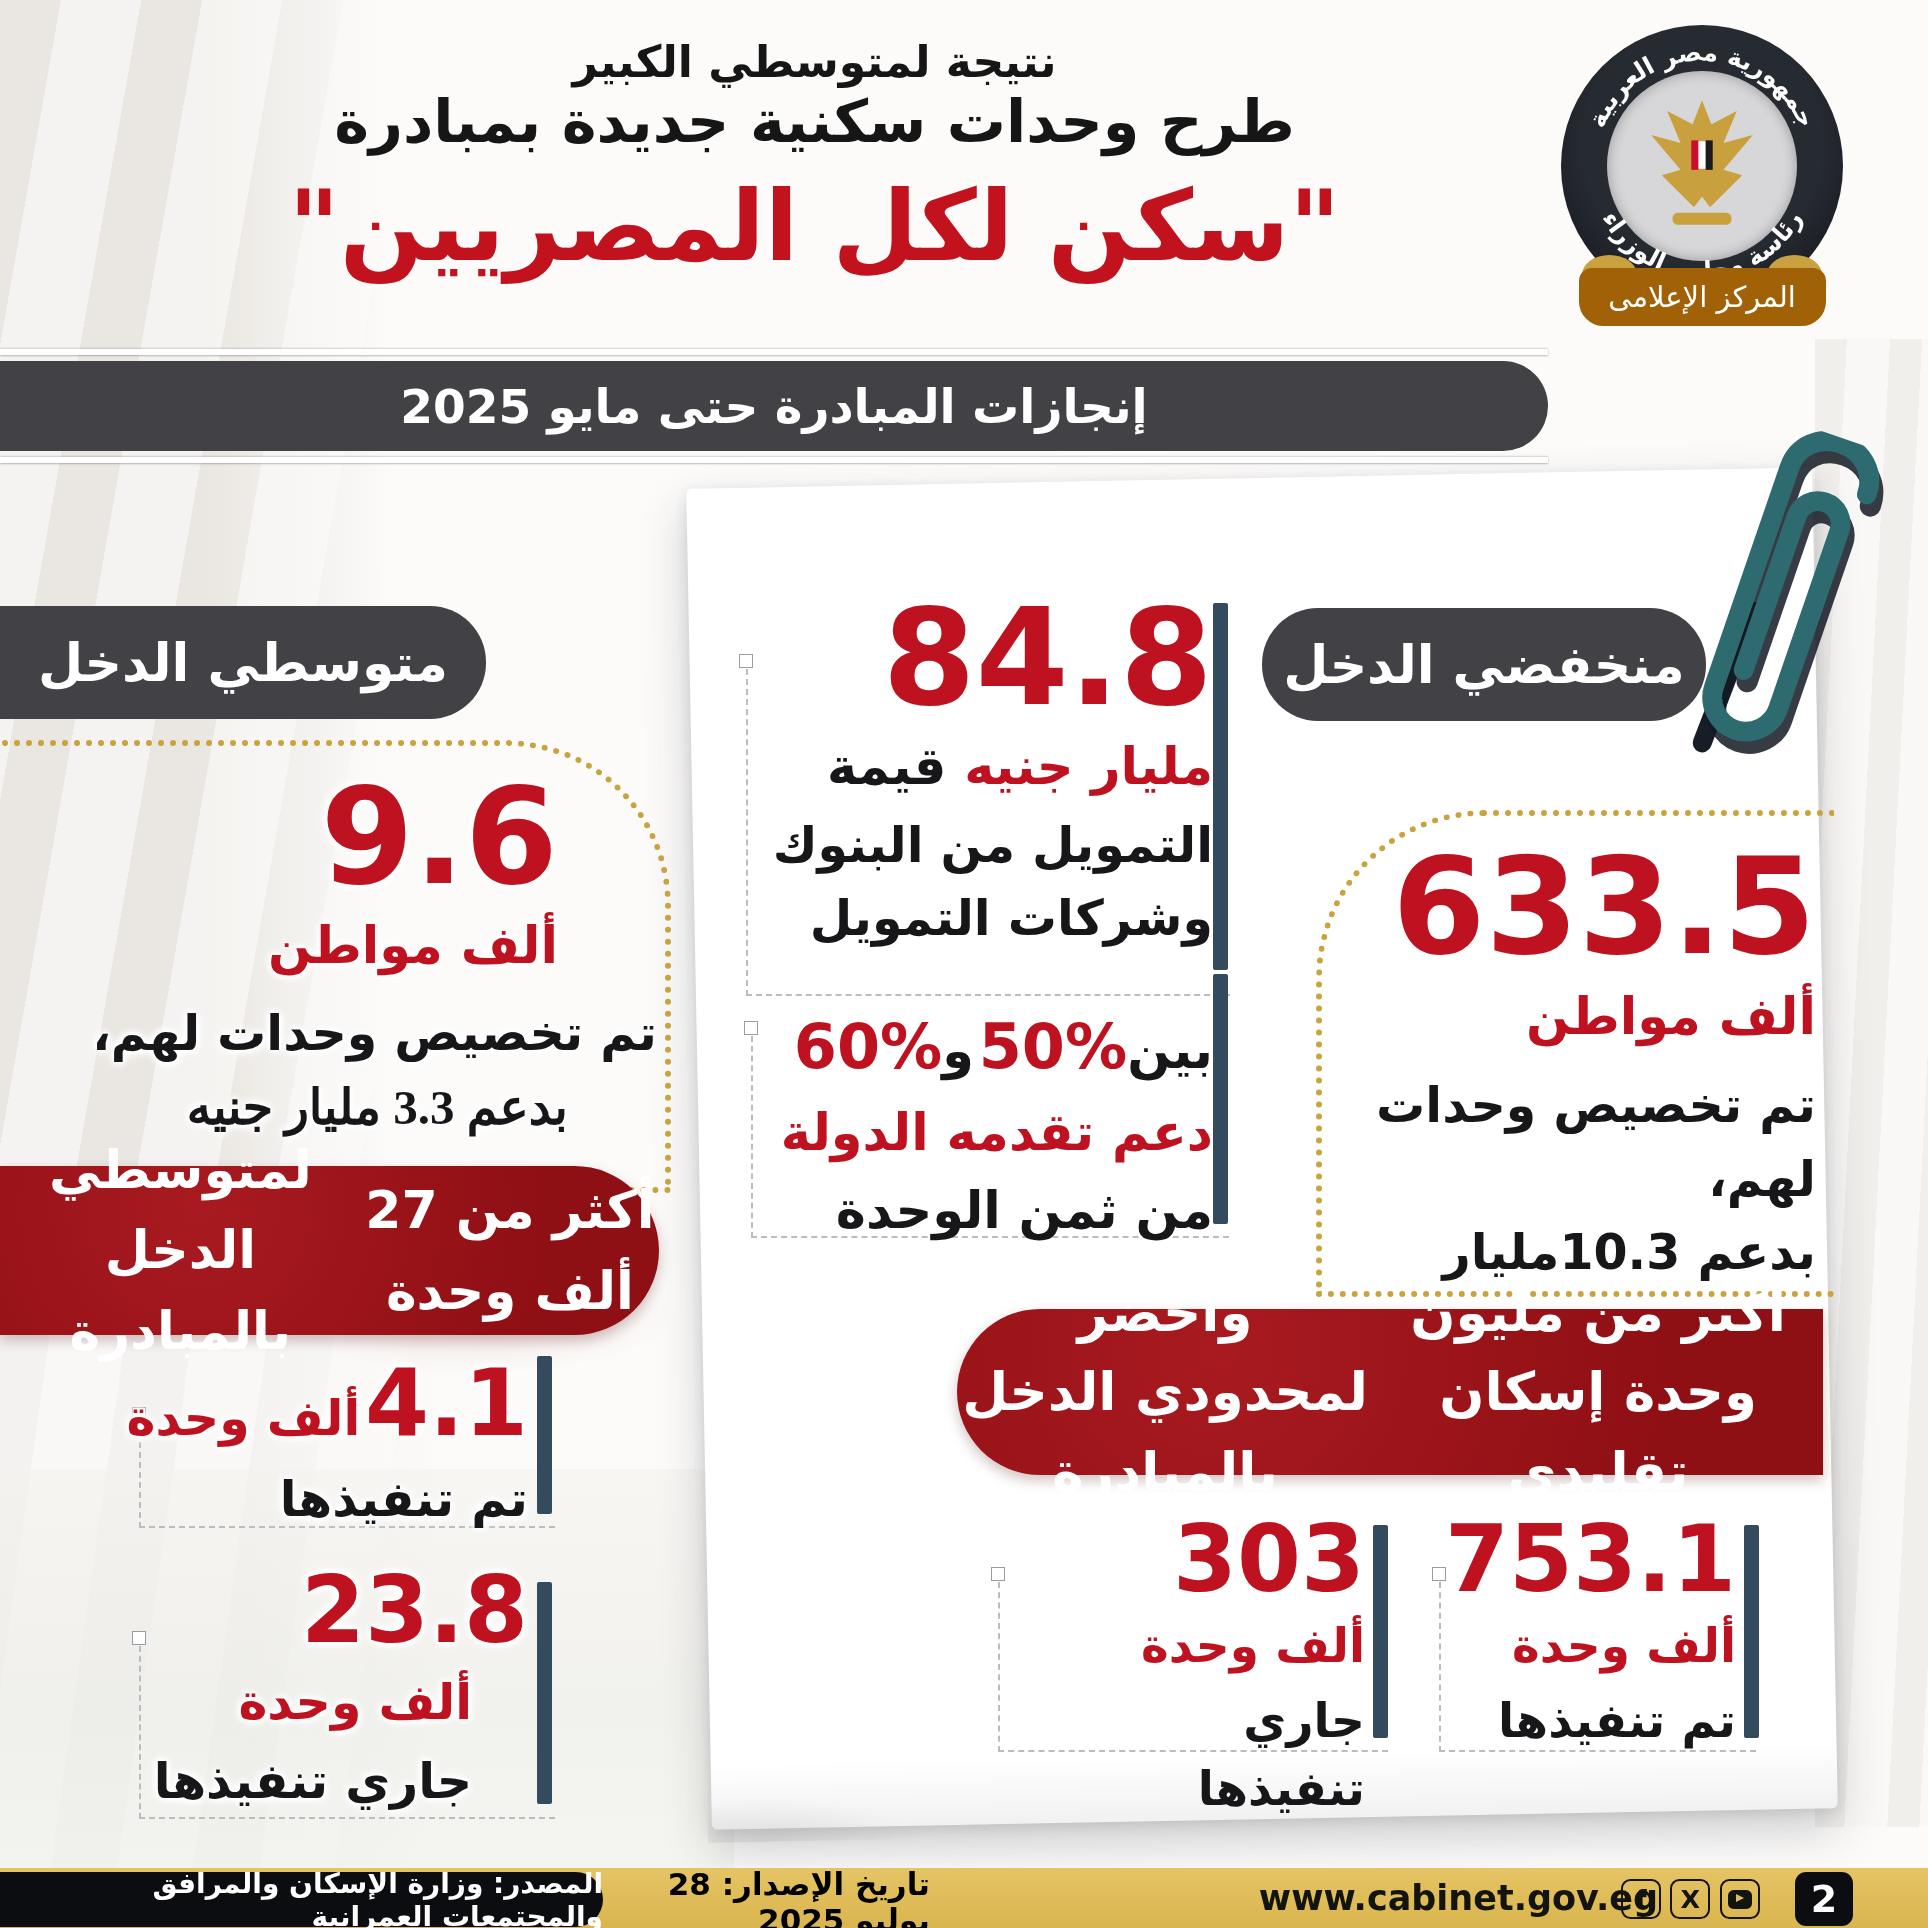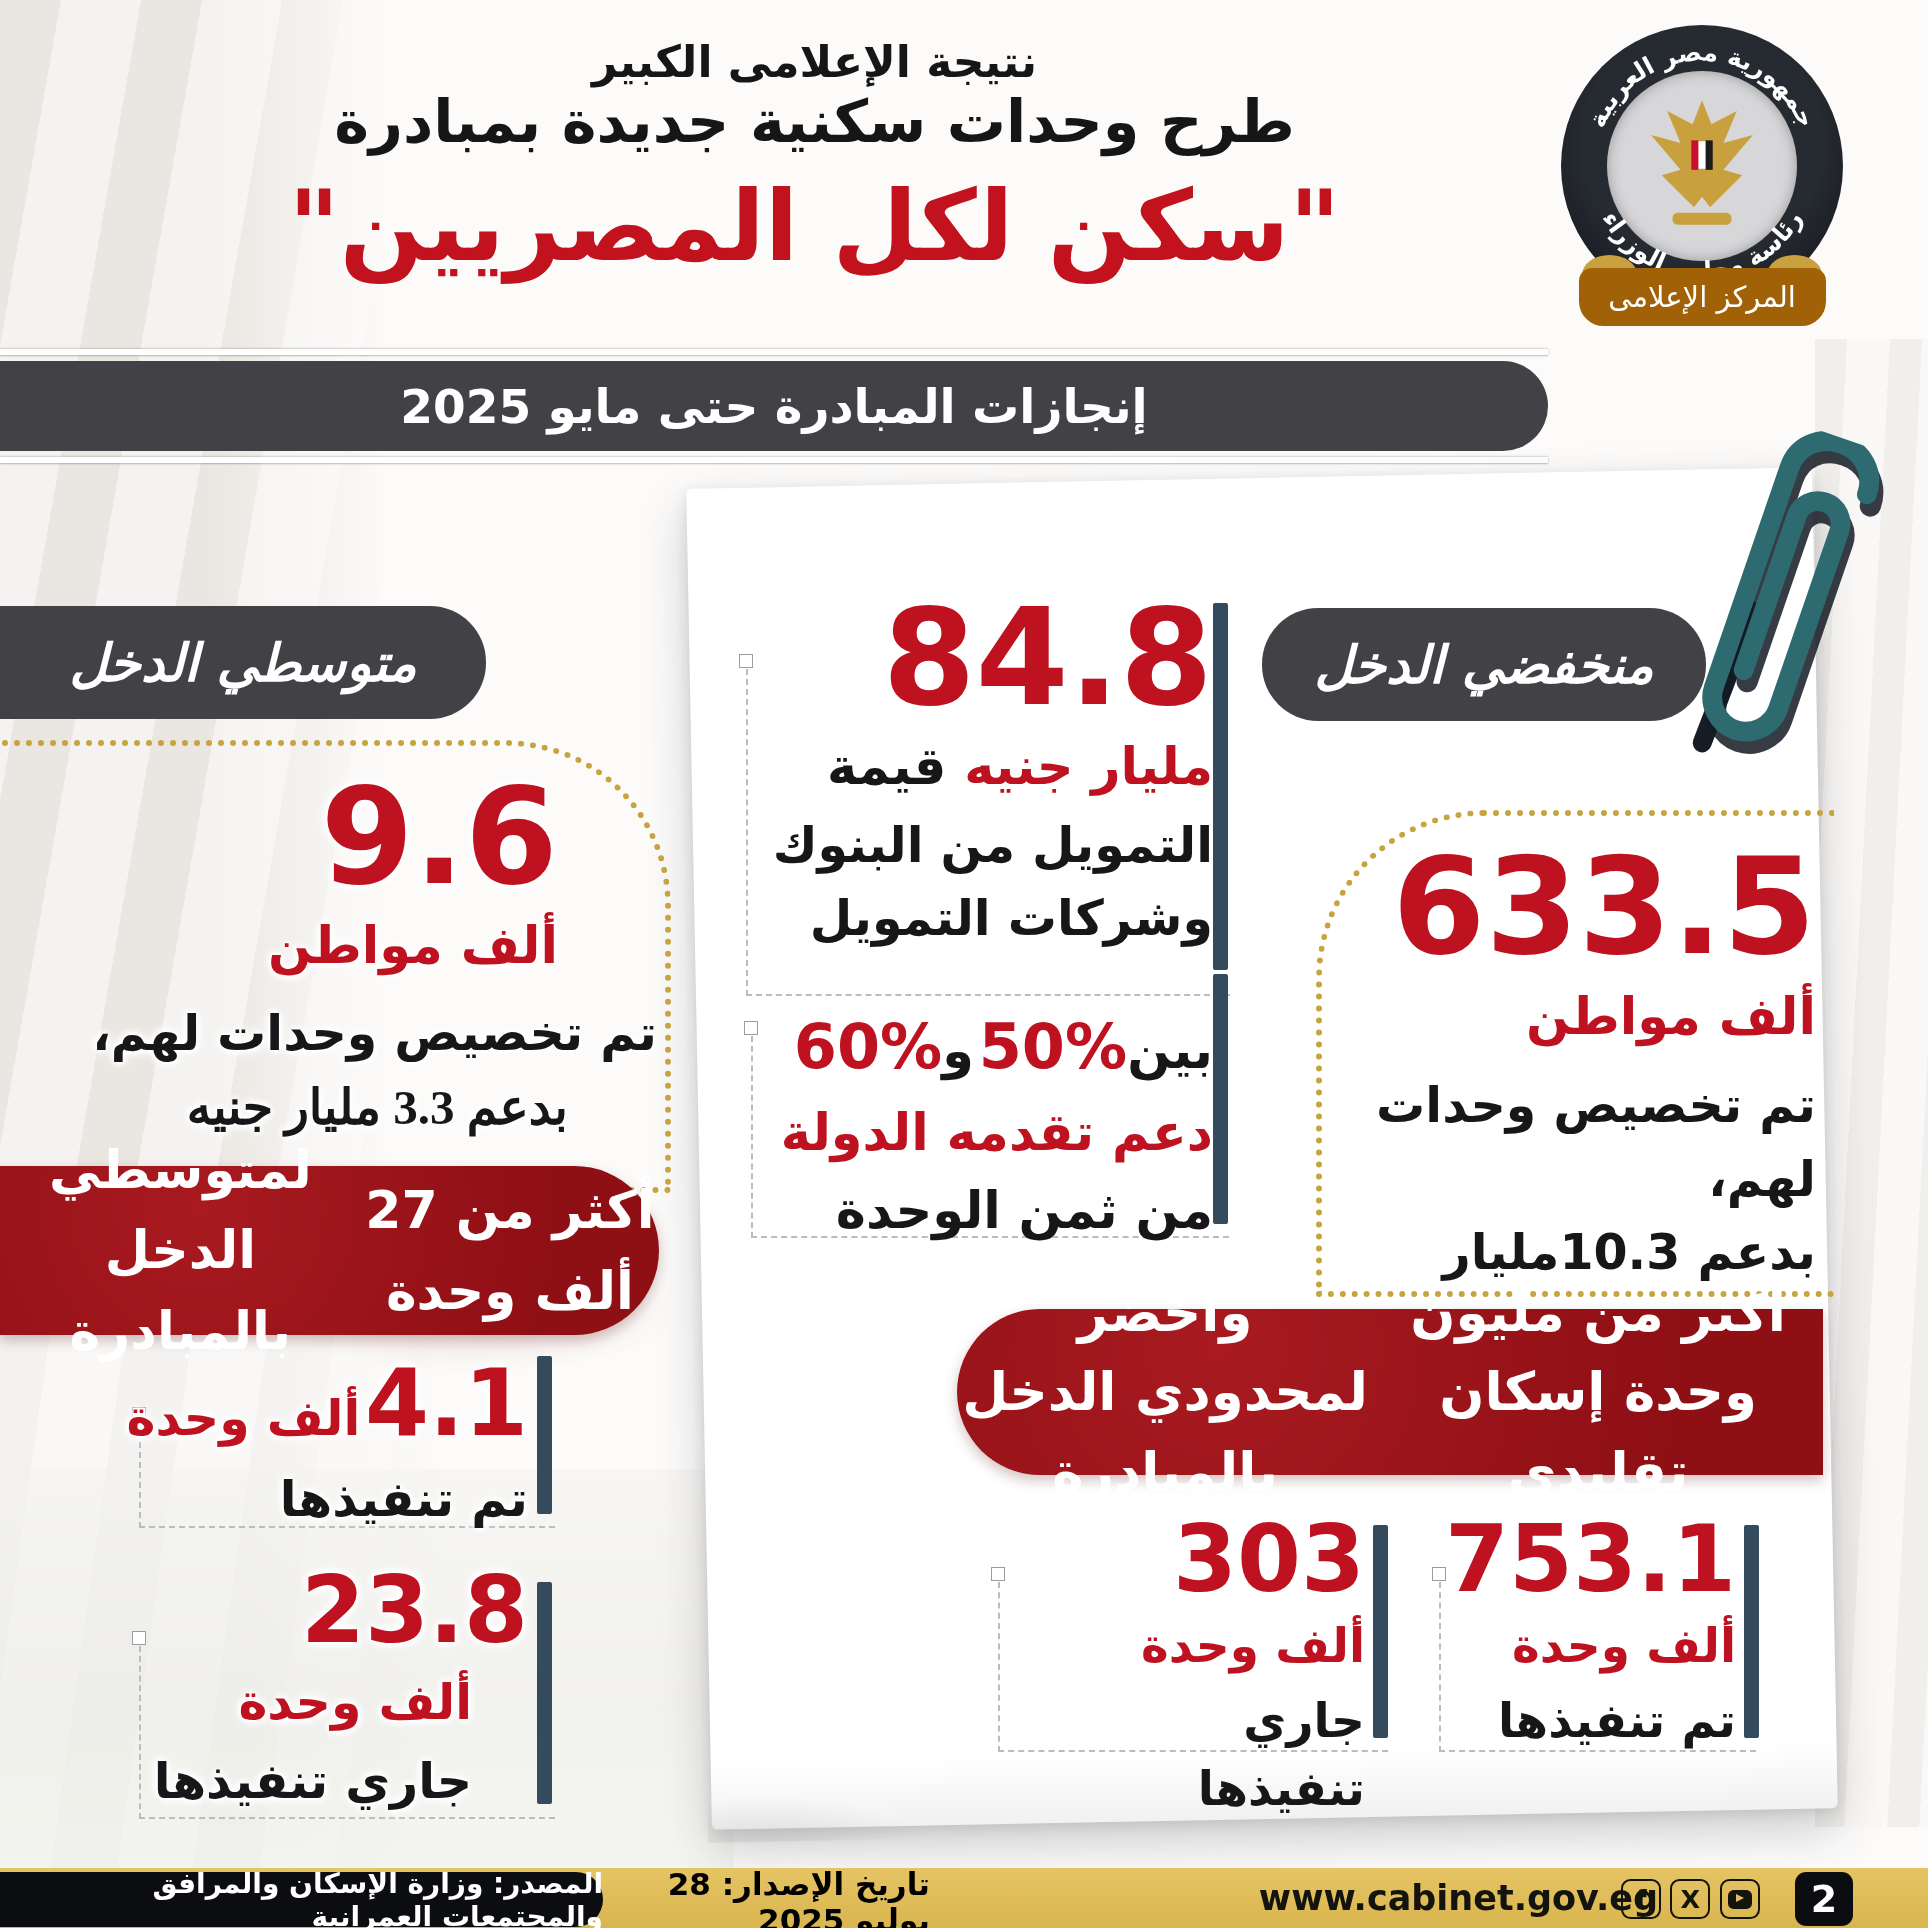--- a/index.html
+++ b/index.html
@@ -55,21 +55,21 @@
   .paper::after{content:"";position:absolute;left:0;bottom:0;width:100%;height:66px;
     background:linear-gradient(to top, rgba(120,120,125,.10), rgba(120,120,125,0));border-radius:0 0 5.6px 5.6px;}
   .paper::before{content:"";position:absolute;left:-3.8px;bottom:-13px;width:245px;height:55px;
     background:radial-gradient(ellipse at 20% 120%, rgba(130,130,135,.20), transparent 60%);}
   .clip-shadow{position:absolute;left:1718px;top:597px;width:19px;height:160px;background:#171d26;
     transform:rotate(21deg);border-radius:9.4px;}
   .paperclip{position:absolute;left:1674px;top:424px;width:198px;height:339px;transform:rotate(19deg);}
 
   
   .badge{position:absolute;background:#424246;color:#fff;font-weight:bold;direction:rtl;
-    display:flex;align-items:center;justify-content:center;font-size:52px;font-style:italic;}
+    display:flex;align-items:center;justify-content:center;font-size:52px;}
   .badge-low{left:1262px;top:608px;width:444px;height:113px;border-radius:56px;}
   .badge-mid{left:0;top:606px;width:486px;height:113px;border-radius:0 56px 56px 0;}
 
   
   .dots-low{position:absolute;left:1316px;top:810px;width:512px;height:475px;
     border:6.6px dotted #C7A440;border-right:none;border-radius:168px 0 0 0;}
   .dots-mid{position:absolute;left:-7.5px;top:740px;width:672px;height:441px;
     border:6.6px dotted #C7A440;border-left:none;border-radius:0 165px 0 0;}
 
   
@@ -122,21 +122,21 @@
 
 <div class="stage">
 
   <div class="bg-left"></div>
   <div class="bg-left2"></div>
   <div class="bg-right"></div>
   <div class="bg-bottom"></div>
   <div class="bg-blob"></div>
 
   <div class="header">
-    <div class="h-line1">نتيجة الإعلامى الكبير</div>
+    <div class="h-line1">نتيجة لمتوسطي الكبير</div>
     <div class="h-line2">طرح وحدات سكنية جديدة بمبادرة</div>
     <div class="h-line3">"سكن لكل المصريين"</div>
   </div>
 
   <div class="logo">
     <div class="logo-circle"></div>
     <div class="logo-inner"></div>
     <svg class="logo-eagle" viewBox="0 0 100 110">
       <path fill="#C8A03E" d="M50,4 L57,22 L76,12 L66,36 L88,30 L66,56 L80,60 L56,84 L50,76 L44,84 L20,60 L34,56 L12,30 L34,36 L24,12 L43,22 Z"></path>
       <rect x="42" y="34" width="16" height="22" rx="3" fill="#fff" stroke="#C8A03E" stroke-width="1.5"></rect>

